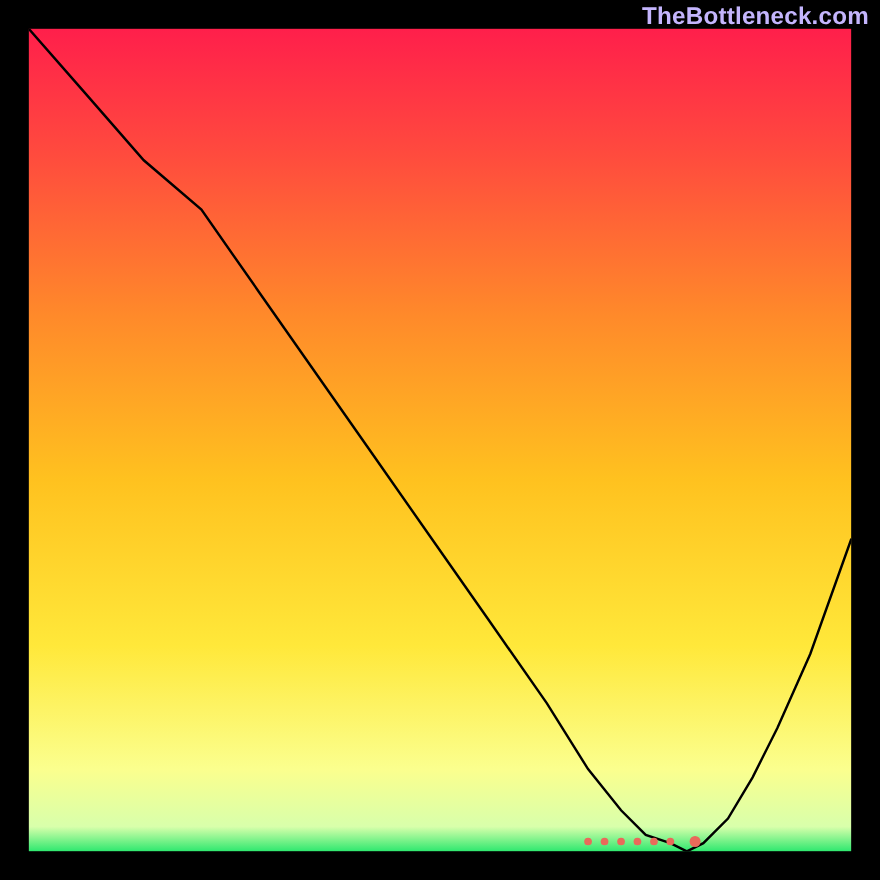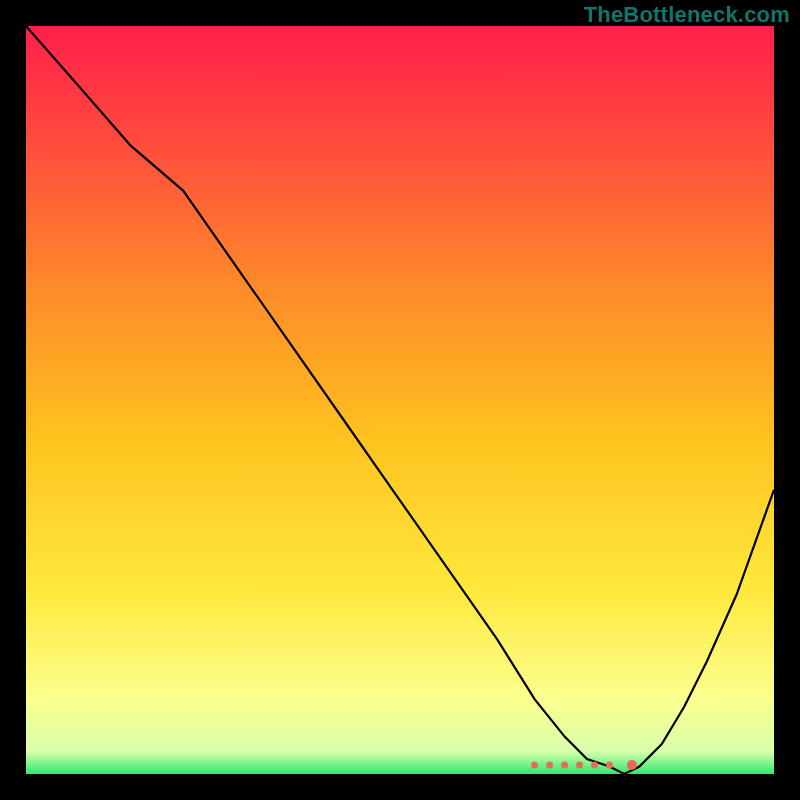--- a/index.html
+++ b/index.html
@@ -14,21 +14,21 @@
   .frame {
     position: relative;
     width: 800px;
     height: 800px;
     background: #000;
   }
   .watermark {
     position: absolute;
     top: 2px;
     right: 10px;
-    color: #0f766e;
+    color: #c4b5fd;
     font-size: 22px;
     font-weight: 600;
     letter-spacing: 0.2px;
     user-select: none;
   }
   .plot {
     position: absolute;
     
     left: 26px;
     top: 26px;

